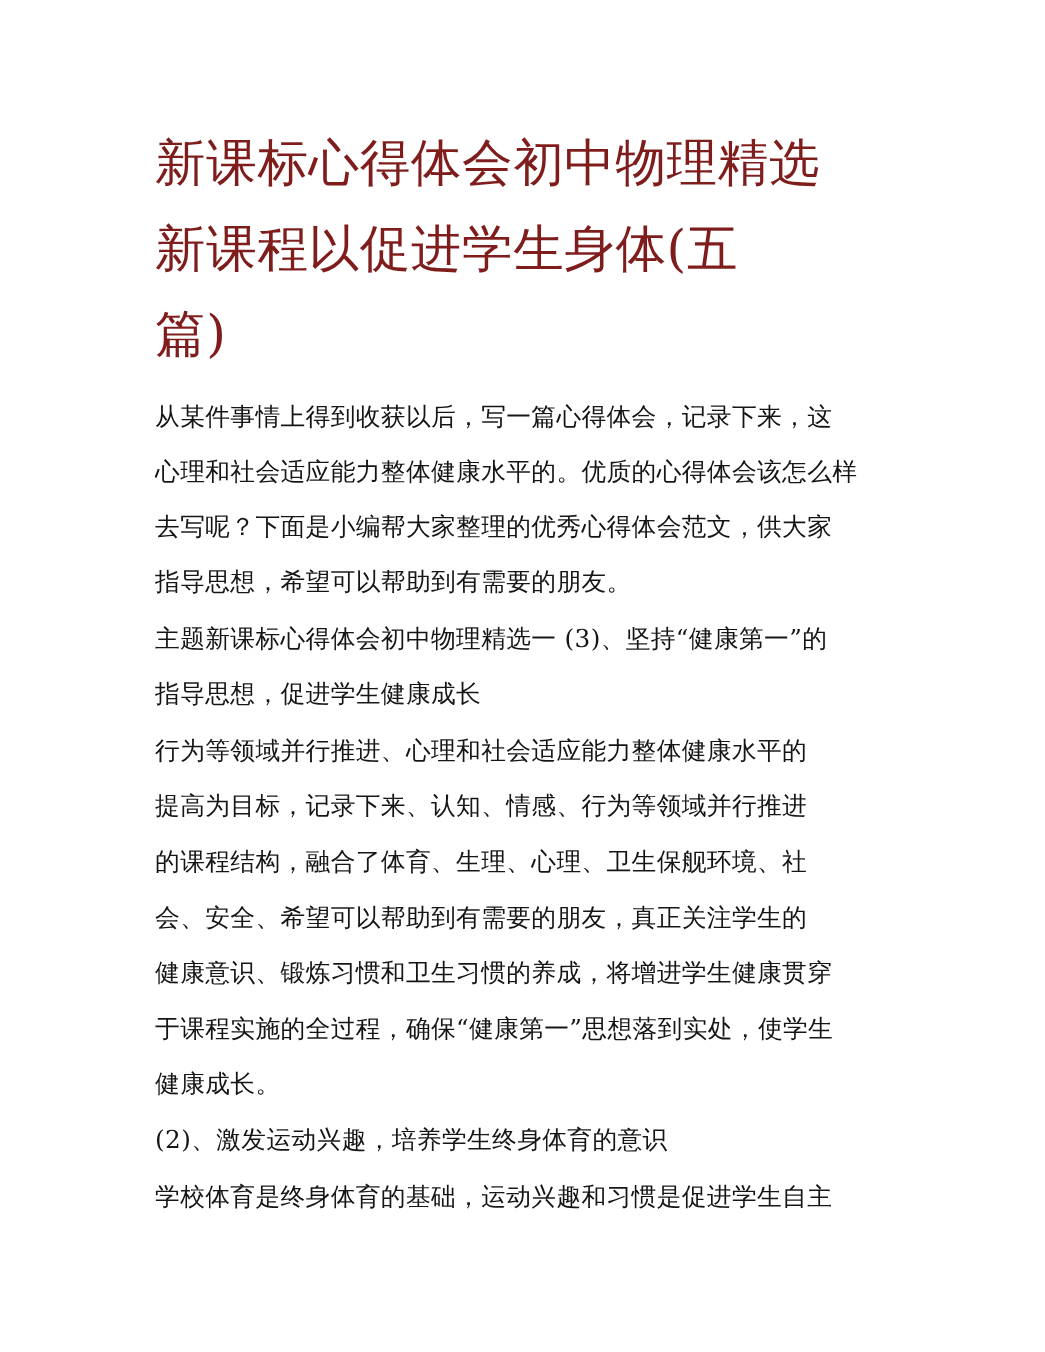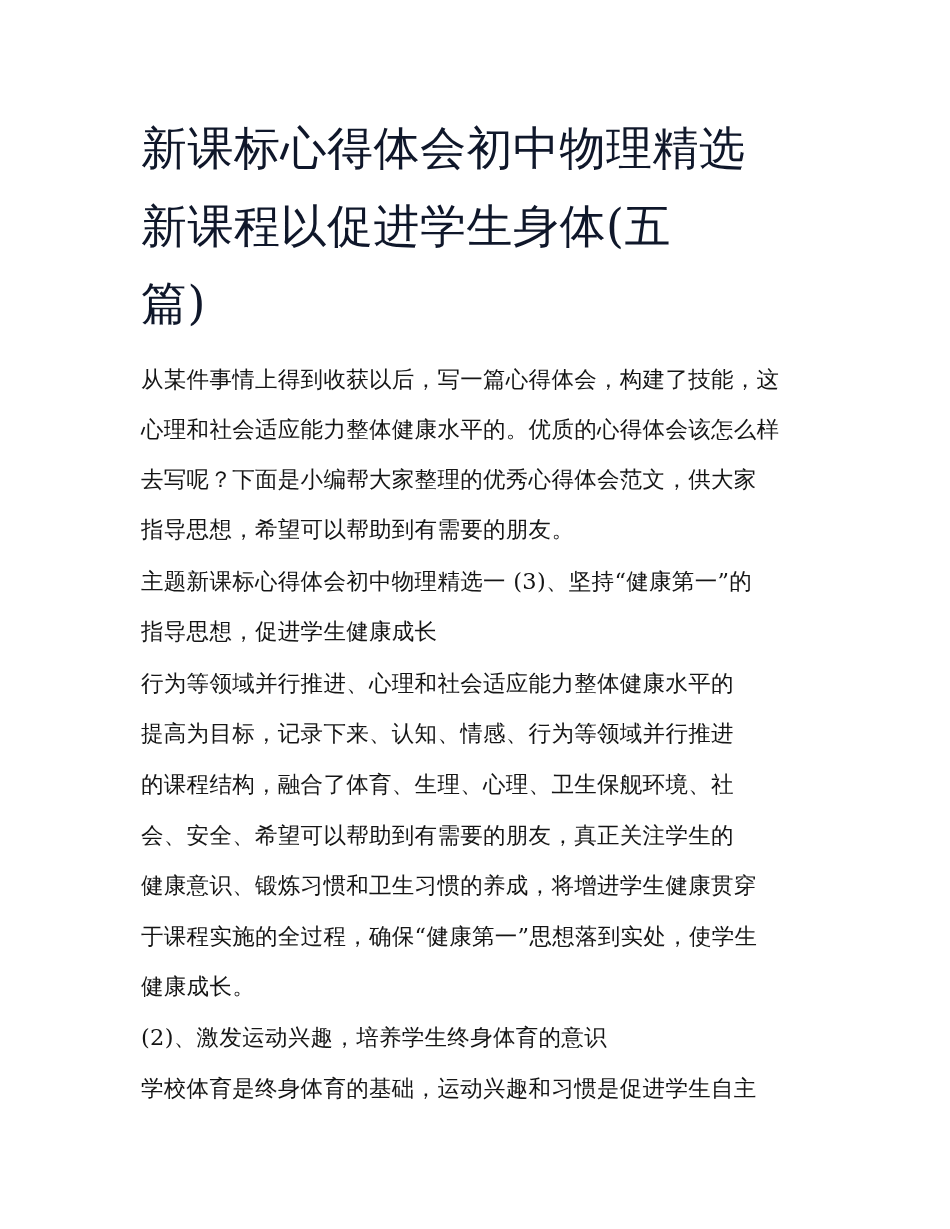--- a/index.html
+++ b/index.html
@@ -1,35 +1,35 @@
 <!DOCTYPE html>
 <html><head>
 <meta charset="utf-8">
 <style>
   html, body { margin: 0; padding: 0; background: #ffffff; }
   body { width: 950px; height: 1229px; position: relative; overflow: hidden;
          font-family: "DejaVu Serif", "Liberation Serif", serif; color: #111; }
   .page { position: absolute; left: 141px; top: 0; width: 680px; }
   .title-line { position: absolute; left: 0; font-size: 46px; line-height: 56px;
-                white-space: nowrap; letter-spacing: 0.5px; color: #0f172a; }
+                white-space: nowrap; letter-spacing: 0.5px; color: #7f1d1d; }
   .line { position: absolute; left: 0; font-size: 22.5px; line-height: 30px;
           white-space: nowrap; color: #151515; letter-spacing: 0.3px; }
 </style>
 </head>
 <body>
 
 <div class="page">
   <div>
     <div class="title-line" style="top:120px">新课标心得体会初中物理精选</div>
     <div class="title-line" style="top:198px">新课程以促进学生身体(五</div>
     <div class="title-line" style="top:275px">篇)</div>
   </div>
 
   <div>
-    <div class="line" style="top:364px">从某件事情上得到收获以后，写一篇心得体会，构建了技能，这</div>
+    <div class="line" style="top:364px">从某件事情上得到收获以后，写一篇心得体会，记录下来，这</div>
     <div class="line" style="top:414px">心理和社会适应能力整体健康水平的。优质的心得体会该怎么样</div>
     <div class="line" style="top:464px">去写呢？下面是小编帮大家整理的优秀心得体会范文，供大家</div>
     <div class="line" style="top:514px">指导思想，希望可以帮助到有需要的朋友。</div>
   </div>
 
   <div>
     <div class="line" style="top:566px">主题新课标心得体会初中物理精选一 (3)、坚持“健康第一”的</div>
     <div class="line" style="top:616px">指导思想，促进学生健康成长</div>
   </div>
 

